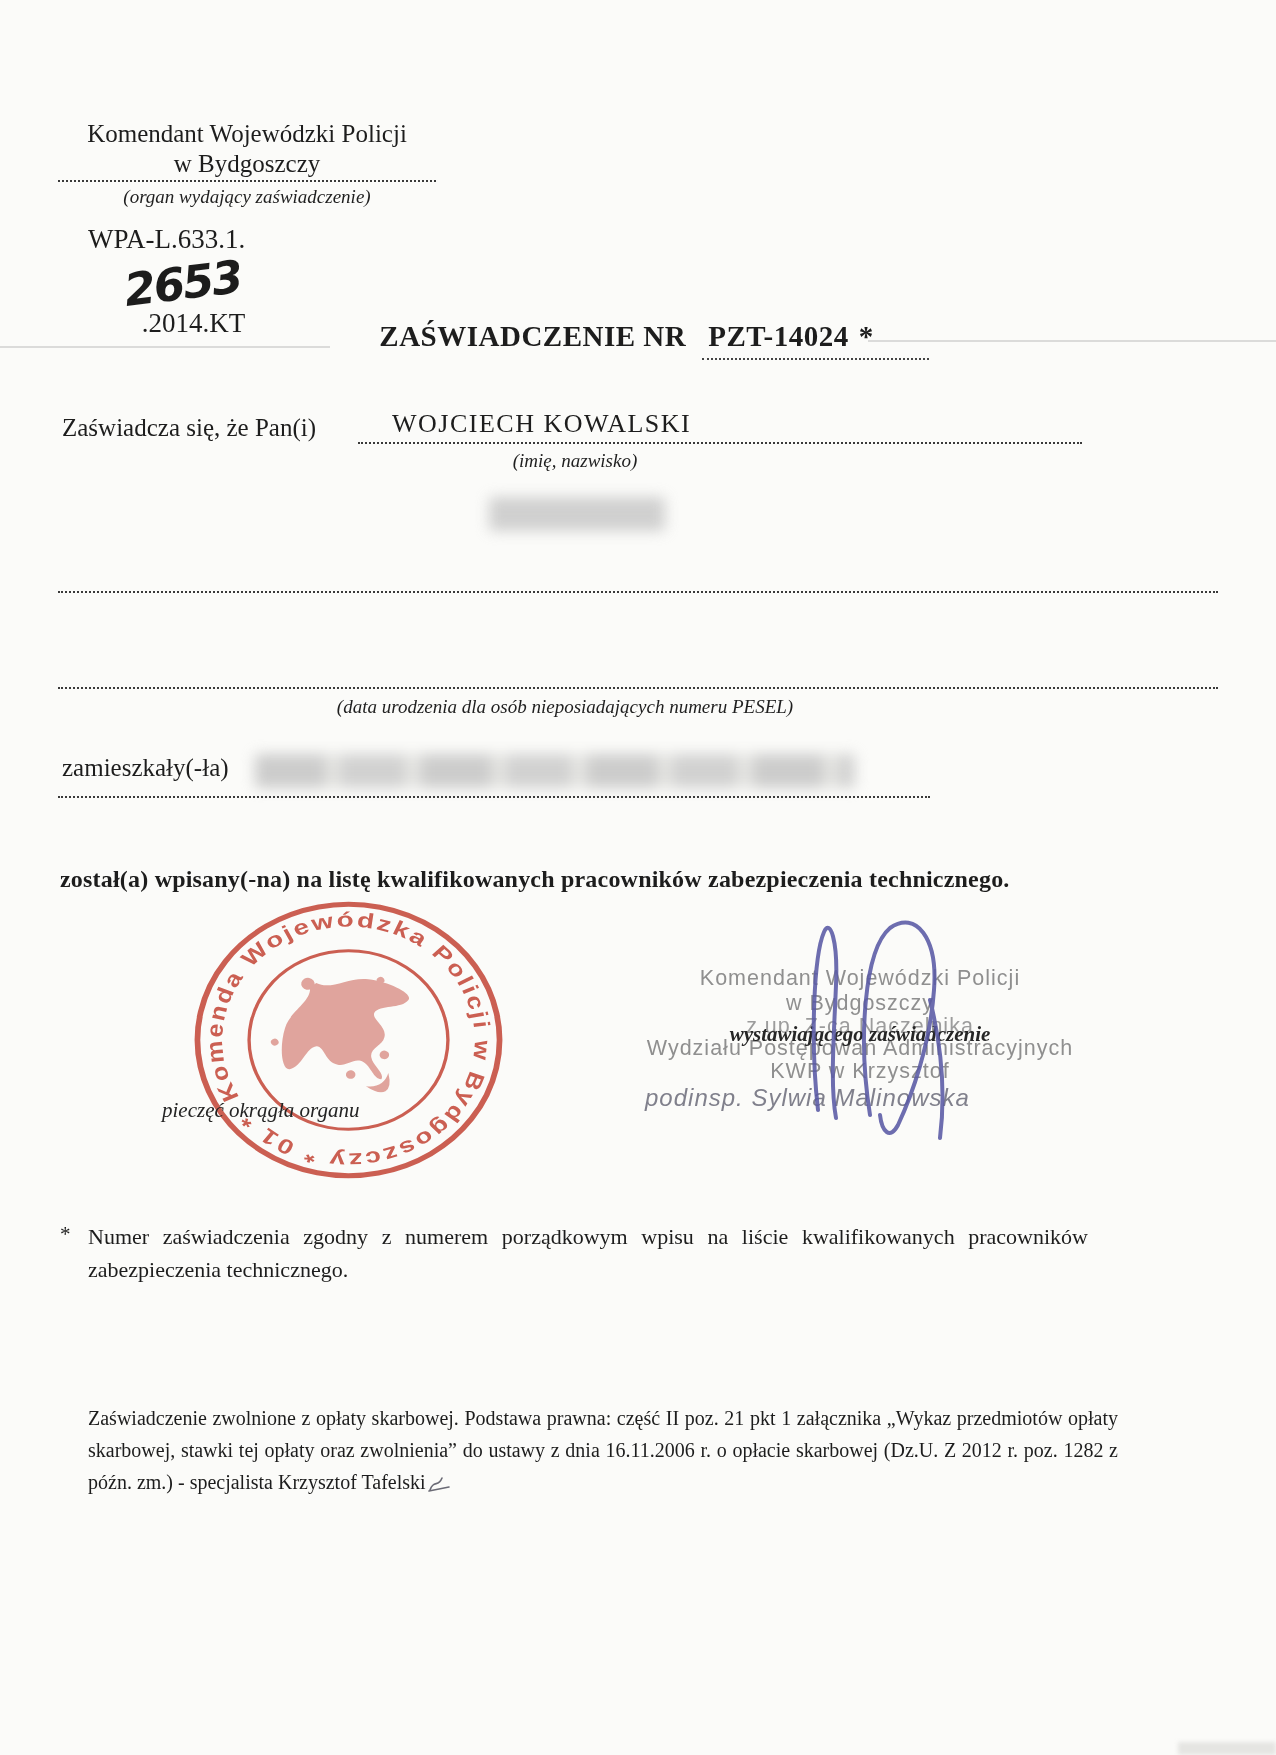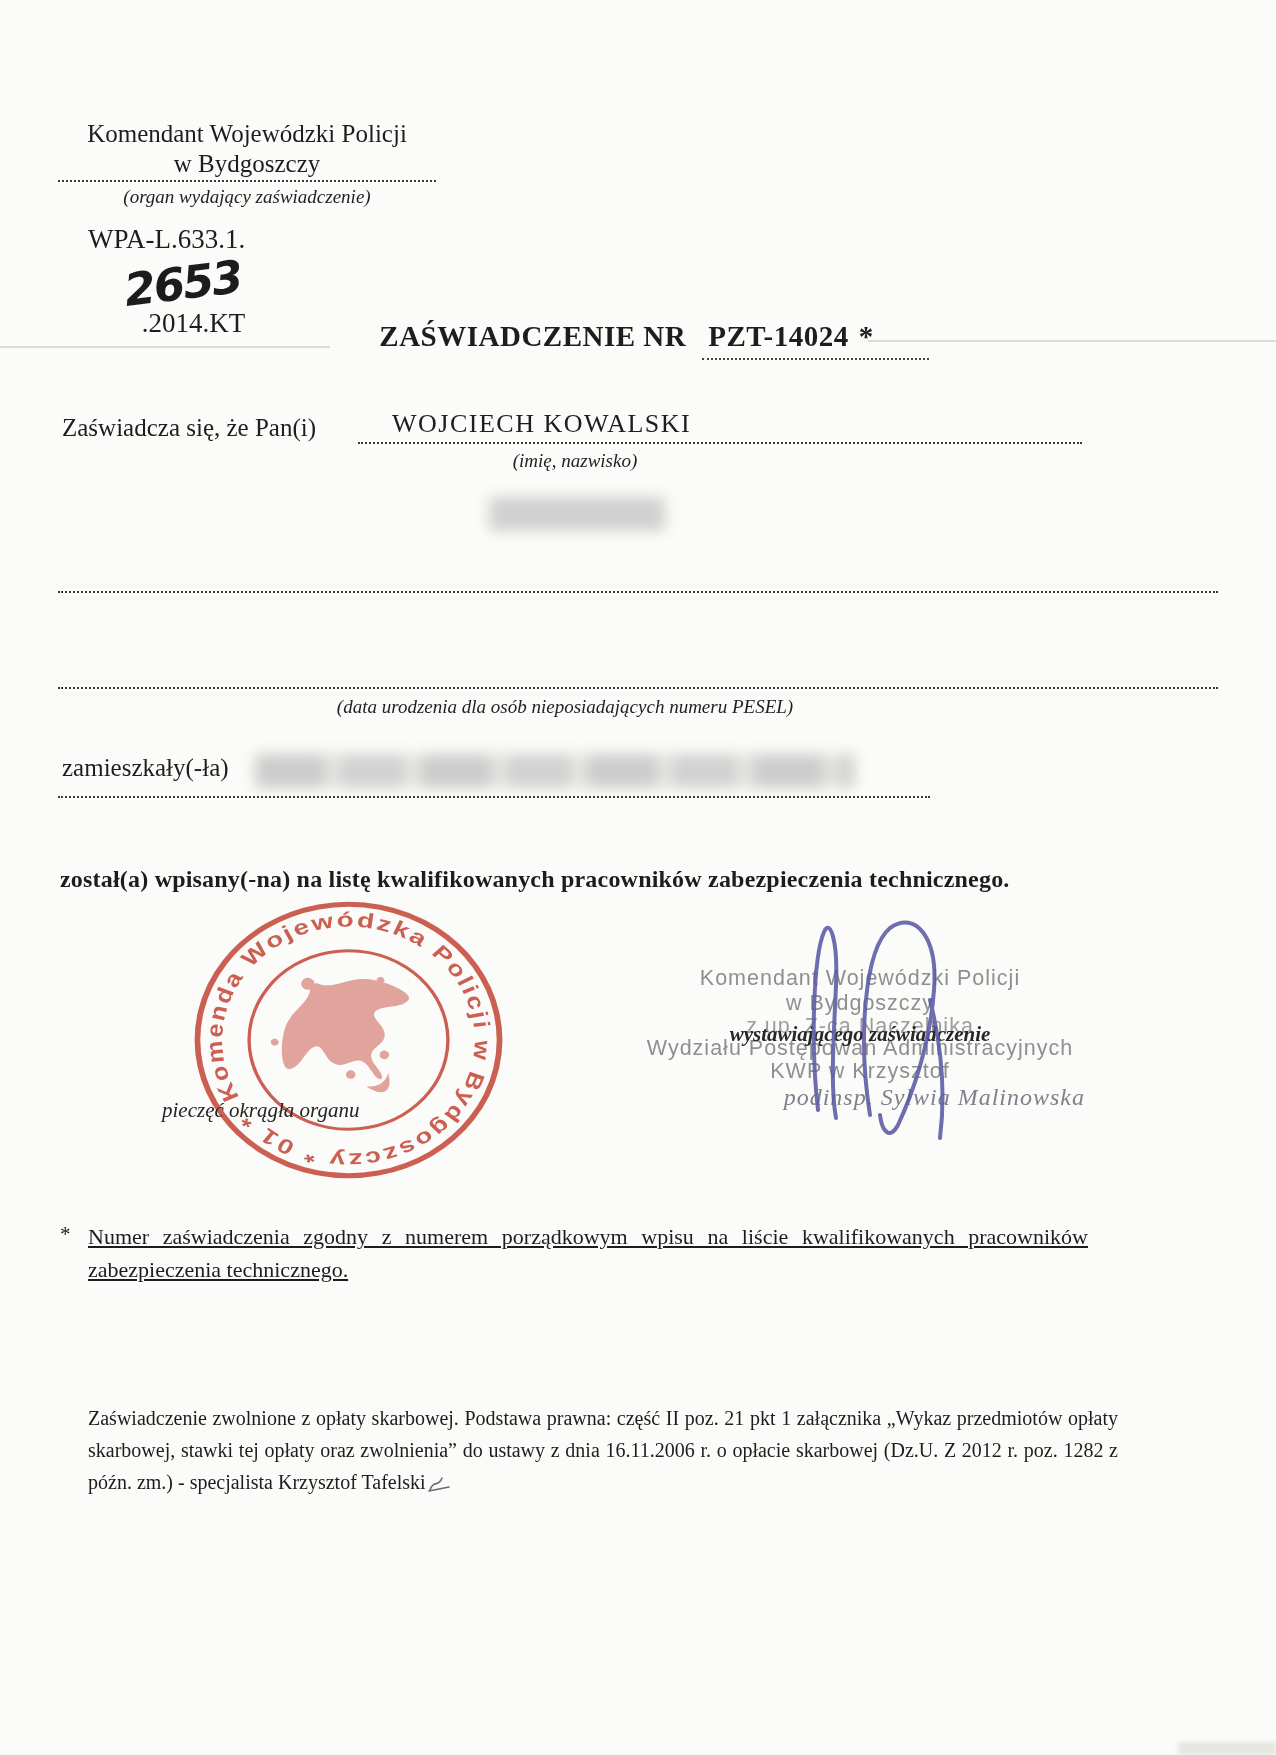--- a/index.html
+++ b/index.html
@@ -64,27 +64,27 @@
   
   .graystamp{font-family:"Liberation Sans",sans-serif;color:#8f8f8f;letter-spacing:1px;text-align:center;}
   .sig1{left:650px;top:966px;width:420px;font-size:21.5px;}
   .sig2{left:650px;top:991px;width:420px;font-size:21.5px;}
   .sig3{left:650px;top:1014px;width:420px;font-size:21.5px;color:#9c9c9c;}
   .sig4{left:628px;top:1036px;width:464px;font-size:21.5px;}
   .sig5{left:650px;top:1059px;width:420px;font-size:21.5px;}
   .sigoverlay{font-style:italic;font-weight:600;color:#262626;text-align:center;font-size:21px;}
   .ov1{left:650px;top:1000px;width:420px;}
   .ov2{left:650px;top:1022px;width:420px;}
-  .signer{left:645px;top:1084px;width:440px;text-align:right;font-family:Liberation Serif, serif;font-style:italic;font-size:24px;color:#80808c;letter-spacing:1px;}
+  .signer{left:645px;top:1084px;width:440px;text-align:left;font-family:Liberation Sans, sans-serif;font-style:italic;font-size:24px;color:#80808c;letter-spacing:1px;}
   .sig-ink{left:770px;top:910px;pointer-events:none;}
 
   
   .footnote{left:60px;top:1220px;width:1030px;display:flex;}
   .footnote .marker{width:28px;font-size:21px;padding-top:2px;}
-  .footnote .txt{width:1000px;font-size:22px;line-height:1.5;text-align:justify;text-decoration:underline;}
+  .footnote .txt{width:1000px;font-size:22px;line-height:1.5;text-align:justify;}
 
   
   .legal{left:88px;top:1402px;width:1030px;font-size:20px;line-height:1.6;text-align:justify;}
   .paraph{display:inline-block;vertical-align:-4px;margin-left:1px;}
 
   .corner-smudge{left:1178px;top:1742px;width:98px;height:13px;background:#d7d7d4;opacity:.6;filter:blur(2px);}
 </style>
 </head>
 <body>
 

